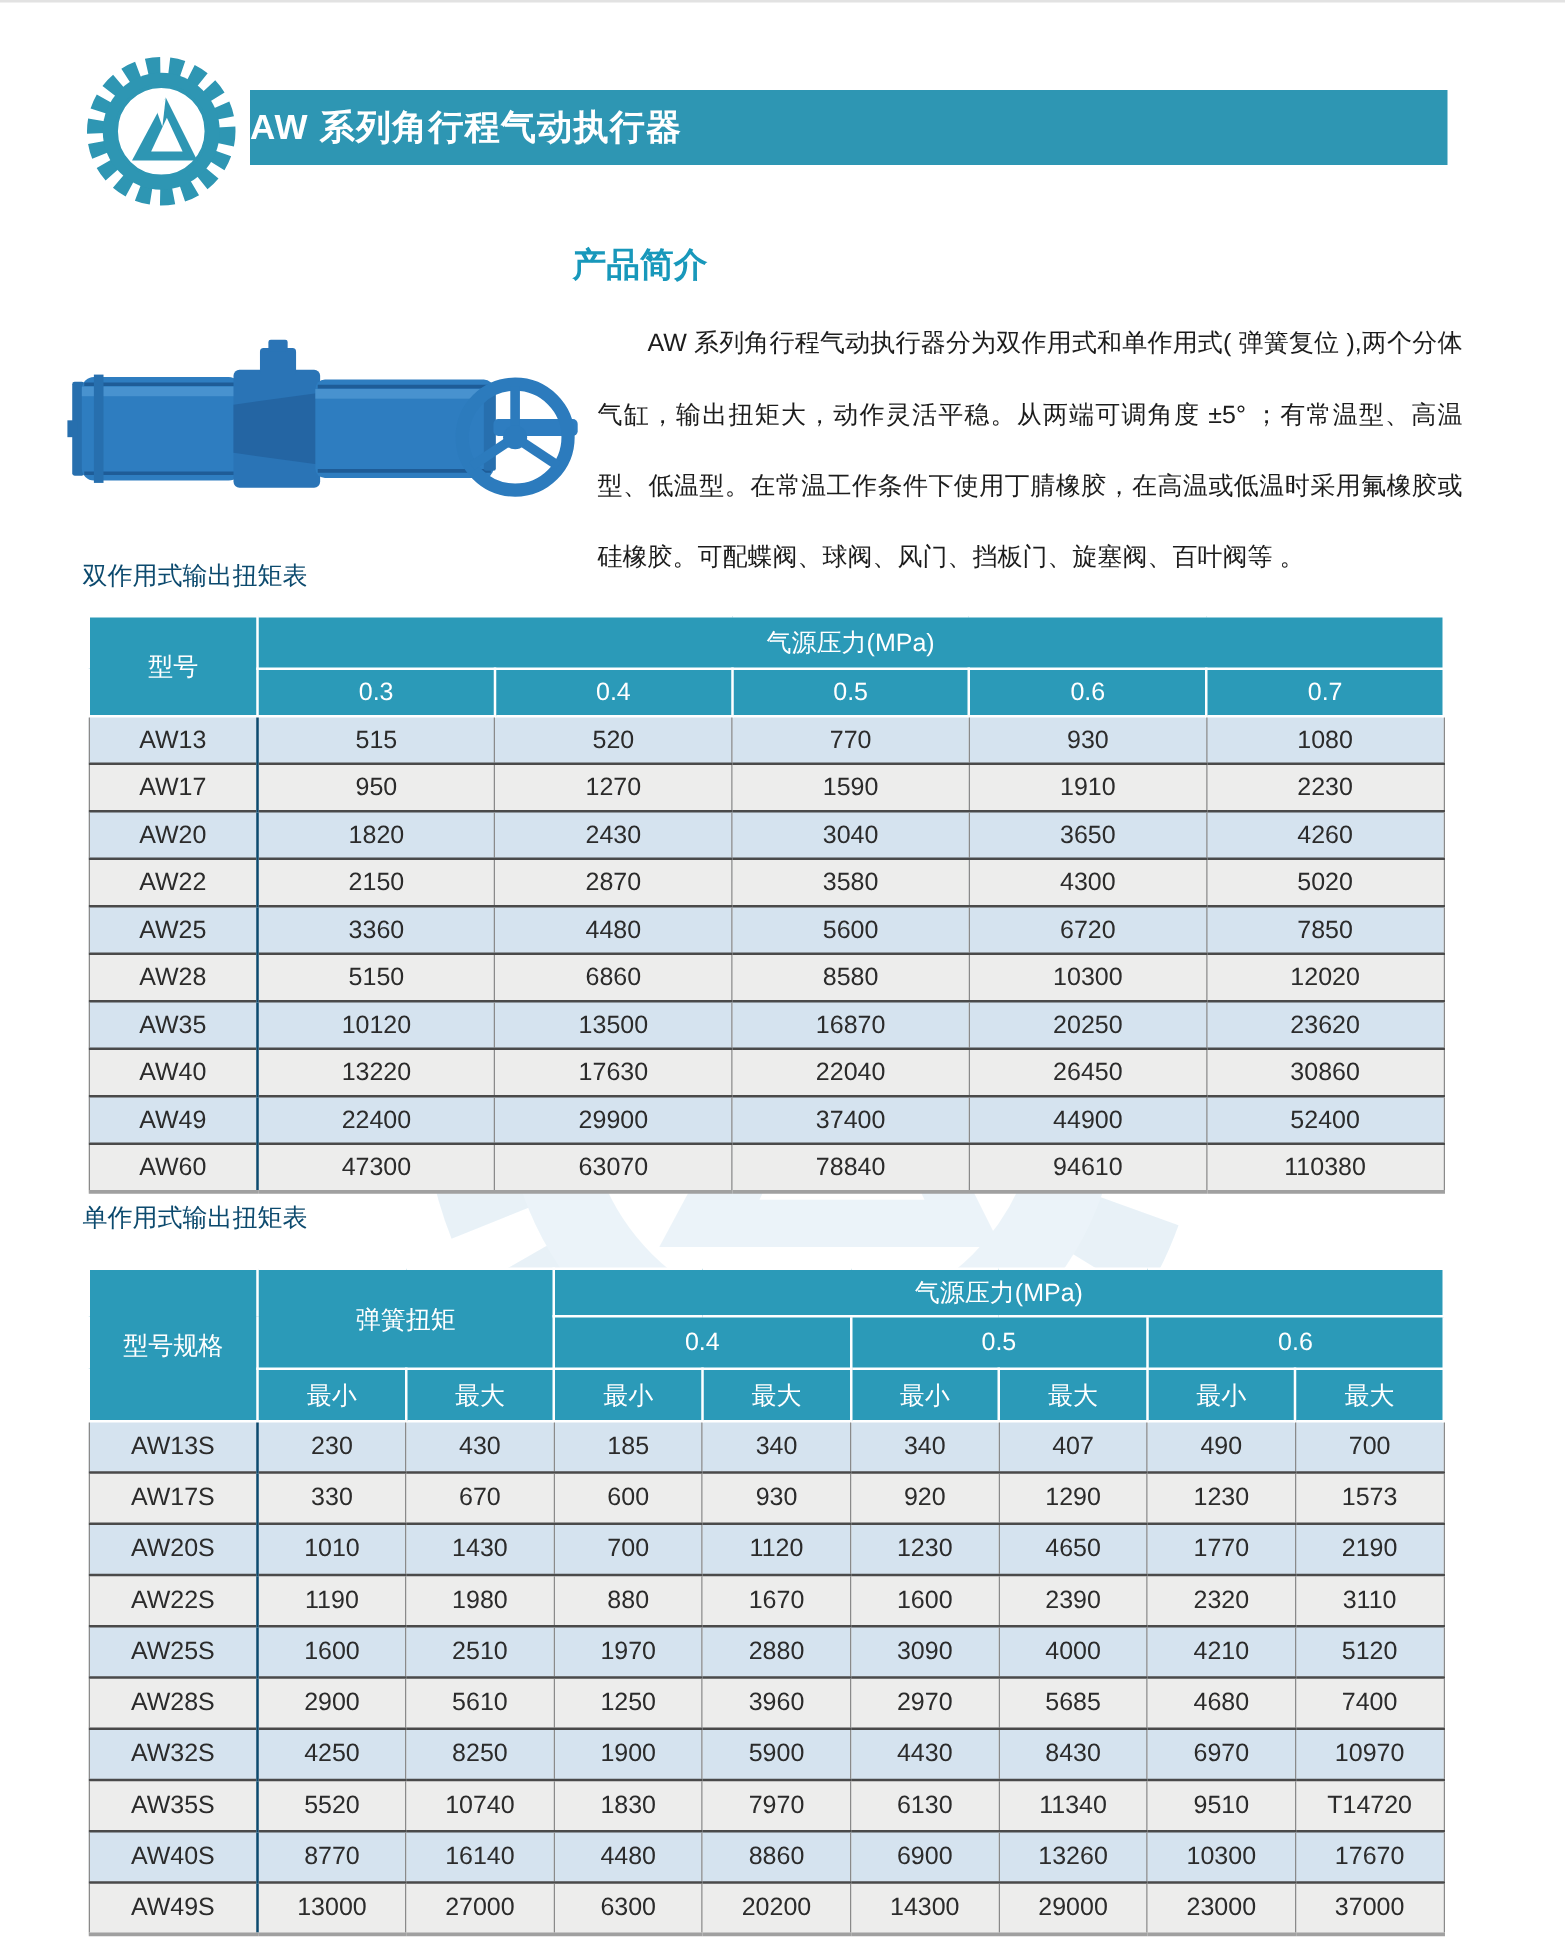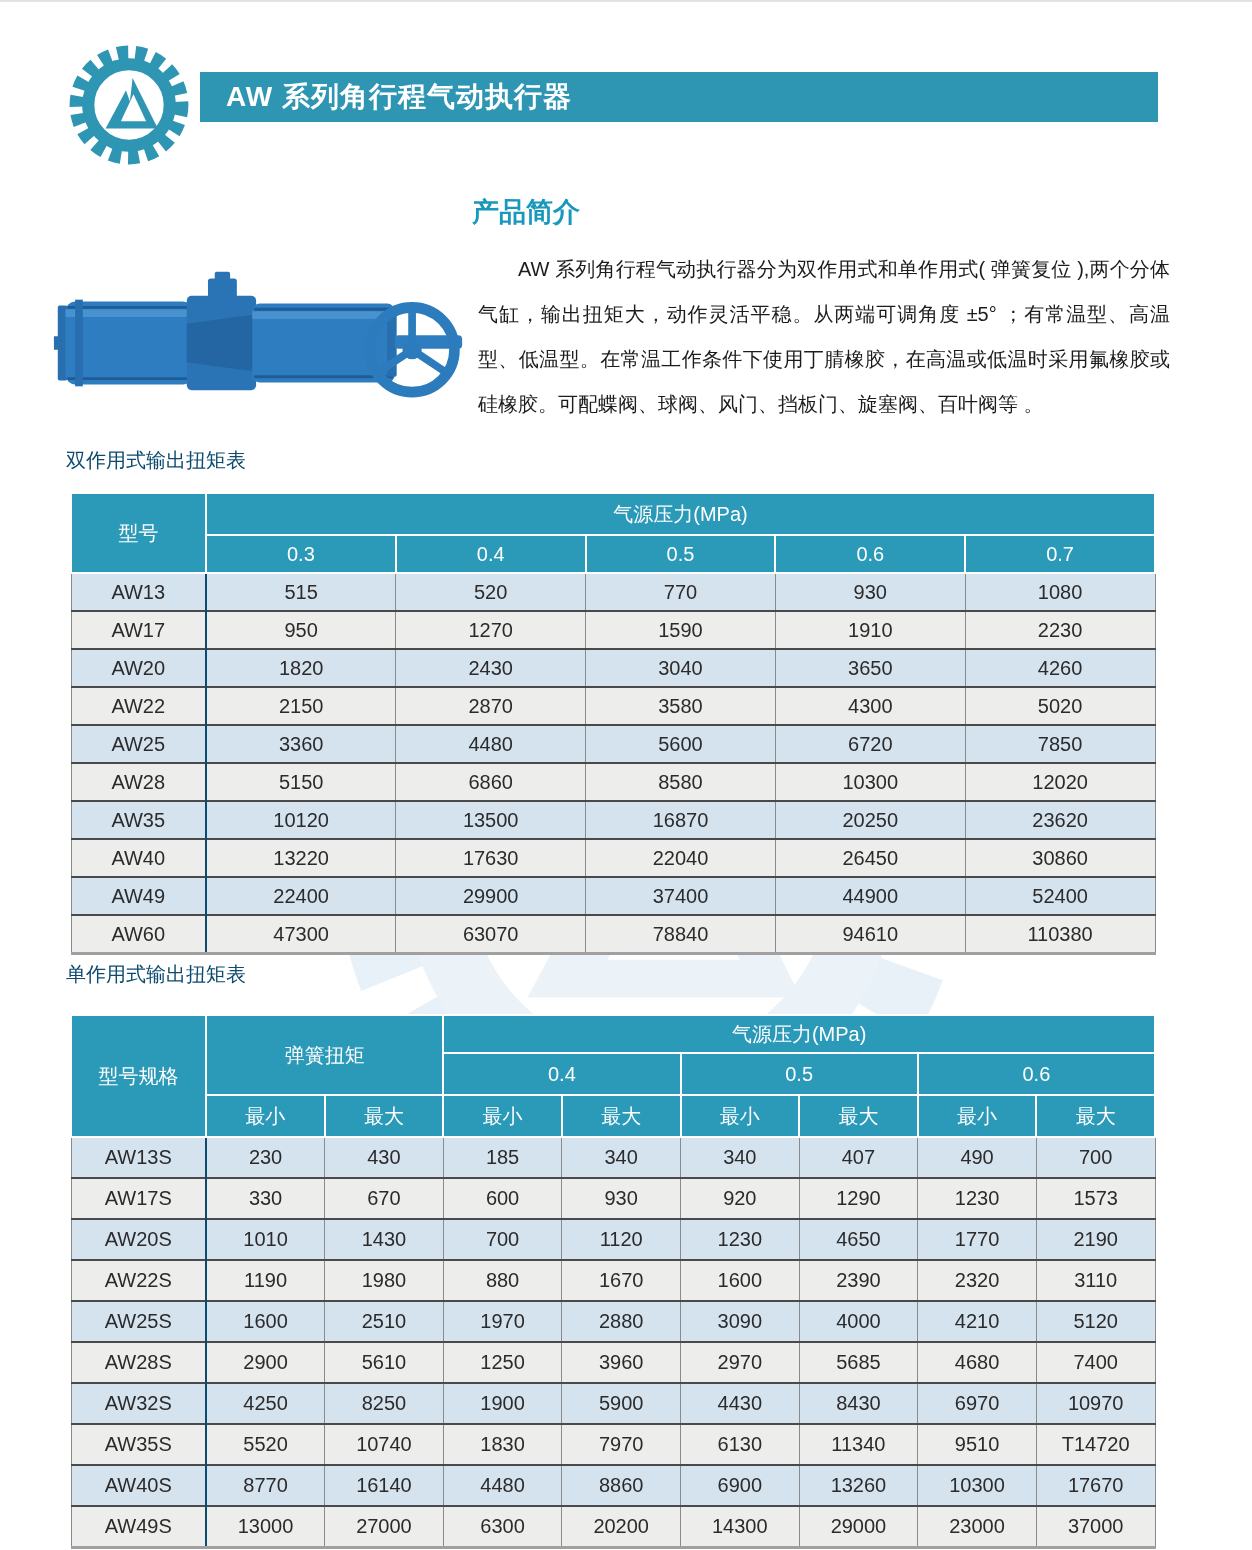--- a/index.html
+++ b/index.html
@@ -12,34 +12,34 @@
   }
   .top-edge { position:absolute; top:0; left:0; width:100%; height:2px; background:#e2e2e2; }
 
   .watermark { position:absolute; left:320px; top:545px; width:660px; height:660px; z-index:0; opacity:0.38; }
 
   .page-content { position:relative; z-index:1; }
 
   .logo { position:absolute; top:42px; left:66px; width:126px; height:126px; }
 
   .title-banner {
-    position:absolute; top:72px; left:200px; width:958px; height:50px;
+    position:absolute; top:72px; left:200px; width:958px; height:60px;
     background:#2e96b3; color:#ffffff;
     display:flex; align-items:center;
-    padding-left:26px; box-sizing:border-box;
+    box-sizing:border-box;
     font-size:28px; font-weight:bold; letter-spacing:1px;
   }
 
   .intro-heading {
-    position:absolute; top:194px; left:472px;
+    position:absolute; top:194px; left:458px;
     font-size:27px; font-weight:bold; color:#1898bb;
   }
   .intro-text {
     position:absolute; top:247px; left:478px; width:692px;
-    font-size:20px; line-height:45px; color:#1c1c1c;
+    font-size:20px; line-height:57px; color:#1c1c1c;
     text-align:justify; text-indent:2em;
   }
   .product-image { position:absolute; top:268px; left:52px; width:414px; height:150px; }
 
   .section-title { position:absolute; font-size:20px; font-weight:normal; color:#0c4a6e; }
   .section-title.first  { top:447px; left:66px; }
   .section-title.second { top:961px; left:66px; }
 
   table.torque {
     position:absolute; left:70px; width:1086px;

